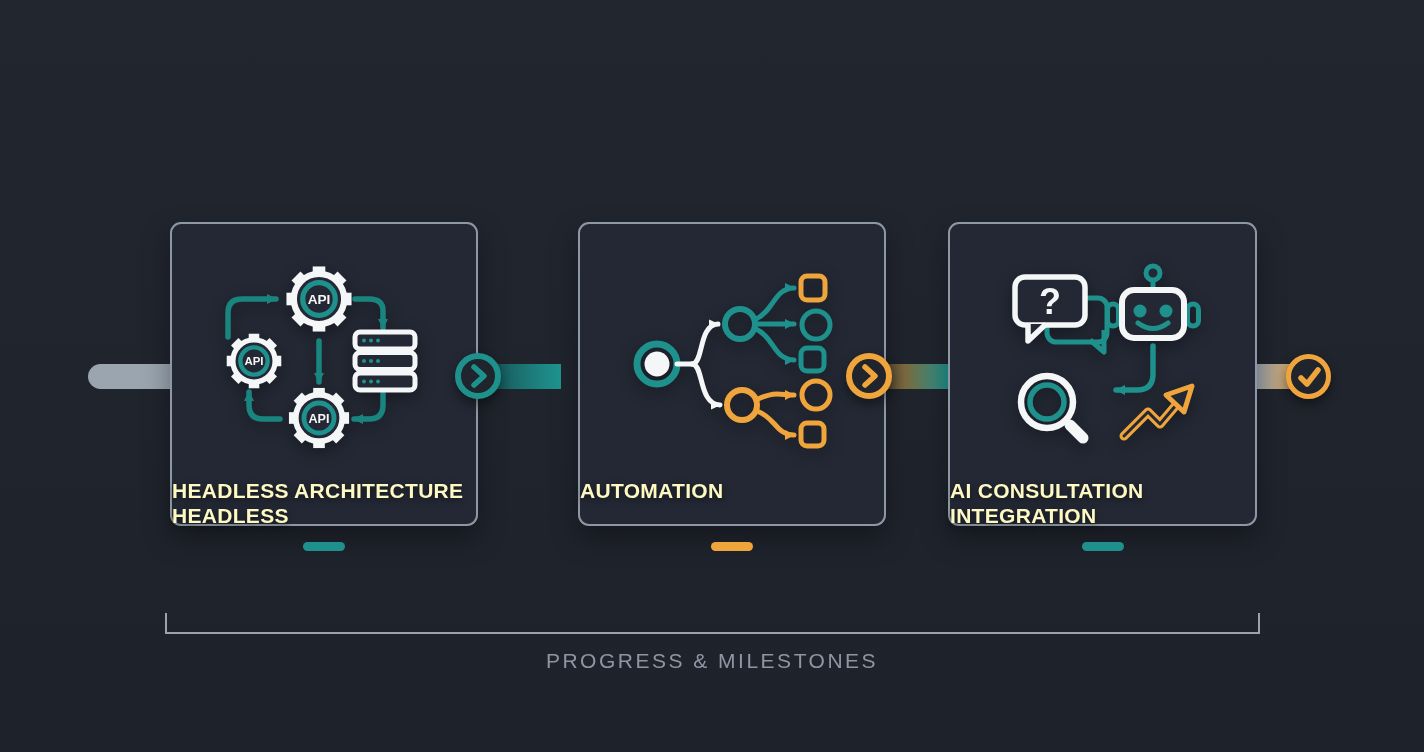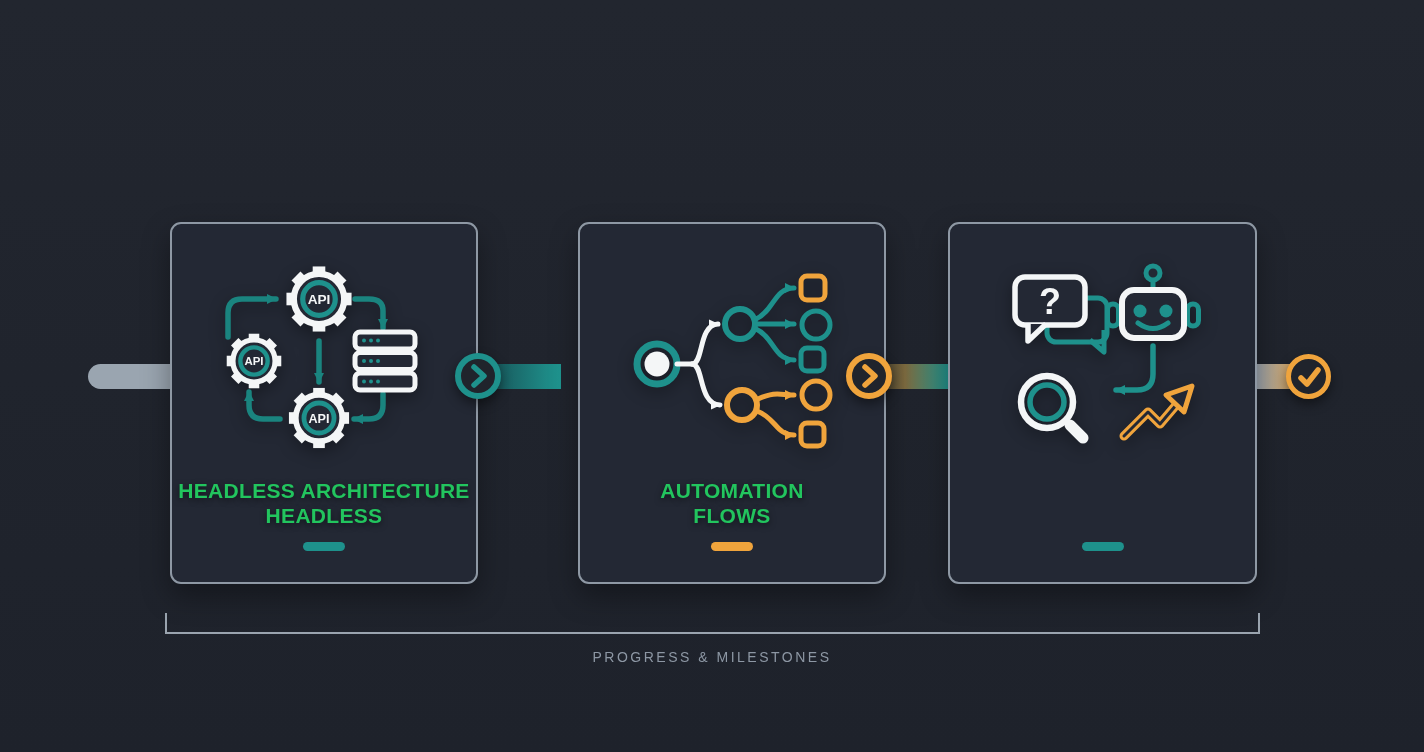--- a/index.html
+++ b/index.html
@@ -10,43 +10,42 @@
     position: relative;
     overflow: hidden;
   }
   .stage { position: absolute; inset: 0; }
 
   
   .card {
     position: absolute;
     top: 222px;
     width: 308px;
-    height: 362px;
+    height: 304px;
     background: #232834;
     border: 2.5px solid #8e98a4;
     border-radius: 11px;
     z-index: 1;
     box-shadow: 0 12px 28px rgba(0,0,0,0.35);
   }
   .card-1 { left: 170px; }
   .card-2 { left: 560px; margin-left: 18px; }
   .card-3 { left: 948px; width: 309px; }
 
   .card-icon {
     position: absolute;
     left: 0; top: 0;
     width: 308px; height: 250px;
     filter: drop-shadow(0 5px 8px rgba(0,0,0,0.35));
   }
 
   .card-title {
     position: absolute;
     left: 0; right: 0; top: 254px;
-    text-align: center;
-    color: #22c55e;
+    color: #fef9c3;
     font-size: 21px;
     font-weight: bold;
     line-height: 25px;
     letter-spacing: 0.3px;
     text-shadow: 0 2px 6px rgba(0,0,0,0.5);
   }
   .card-title span { display: block; }
 
   .pill {
     position: absolute;
@@ -91,21 +90,21 @@
     width: 1095px; height: 21px;
     border-left: 2px solid #9aa4af;
     border-right: 2px solid #9aa4af;
     border-bottom: 2.5px solid #9aa4af;
   }
   .footer-label {
     position: absolute;
     left: 0; right: 0; top: 649px;
     text-align: center;
     color: #8d97a4;
-    font-size: 14px;
+    font-size: 21px;
     letter-spacing: 2.5px;
   }
 
   text { font-family: "Liberation Sans", "DejaVu Sans", sans-serif; }
 </style>
 </head>
 <body>
 
 <div class="stage">
 
@@ -242,21 +241,20 @@
       <circle cx="162" cy="181" r="15" fill="none" stroke="#f0a43c" stroke-width="6"></circle>
       <g stroke="#f0a43c" stroke-width="5" fill="none" stroke-linecap="round">
         <path d="M 178,175 C 196,167 200,171 214,171" marker-end="url(#ah-o2)"></path>
         <path d="M 177,187 C 196,194 196,211 214,211" marker-end="url(#ah-o2)"></path>
       </g>
       <circle cx="236" cy="171" r="14" fill="none" stroke="#f0a43c" stroke-width="5"></circle>
       <rect x="221" y="199" width="23" height="23" rx="6" fill="none" stroke="#f0a43c" stroke-width="5"></rect>
     </svg>
     <div class="card-title">
       <span>AUTOMATION</span>
-      <span>FLOWS</span>
     </div>
     <div class="pill pill-orange"></div>
   </div>
 
   <div class="card card-3">
     <svg class="card-icon" viewBox="0 0 308 250">
       <defs>
         <marker id="ah-t3" markerUnits="userSpaceOnUse" markerWidth="12" markerHeight="12" refX="9" refY="5" orient="auto">
           <path d="M0,0 L10,5 L0,10 Z" fill="#1e918c"></path>
         </marker>
@@ -294,20 +292,22 @@
         <path d="M 120,201 L 133,214" stroke="#f4f6f7" stroke-width="11" stroke-linecap="round"></path>
       </g>
 
       <g>
         <path d="M 174,212 L 198,188 L 210,200 L 227,180" fill="none" stroke="#f0a43c" stroke-width="9" stroke-linecap="round" stroke-linejoin="round"></path>
         <path d="M 174,212 L 198,188 L 210,200 L 227,180" fill="none" stroke="#232834" stroke-width="3" stroke-linecap="round" stroke-linejoin="round"></path>
         <polygon points="242,162 234,188 216,171" fill="#232834" stroke="#f0a43c" stroke-width="5" stroke-linejoin="round"></polygon>
       </g>
     </svg>
     <div class="card-title">
+      <span>AI CONSULTATION</span>
+      <span>INTEGRATION</span>
     </div>
     <div class="pill pill-teal"></div>
   </div>
 
   <div class="tl-circle tl-c1">
     <svg width="34" height="34" viewBox="0 0 34 34">
       <polyline points="13,8 23,17 13,26" fill="none" stroke="#1e918c" stroke-width="5.5" stroke-linecap="round" stroke-linejoin="round"></polyline>
     </svg>
   </div>
   <div class="tl-circle tl-c2">

